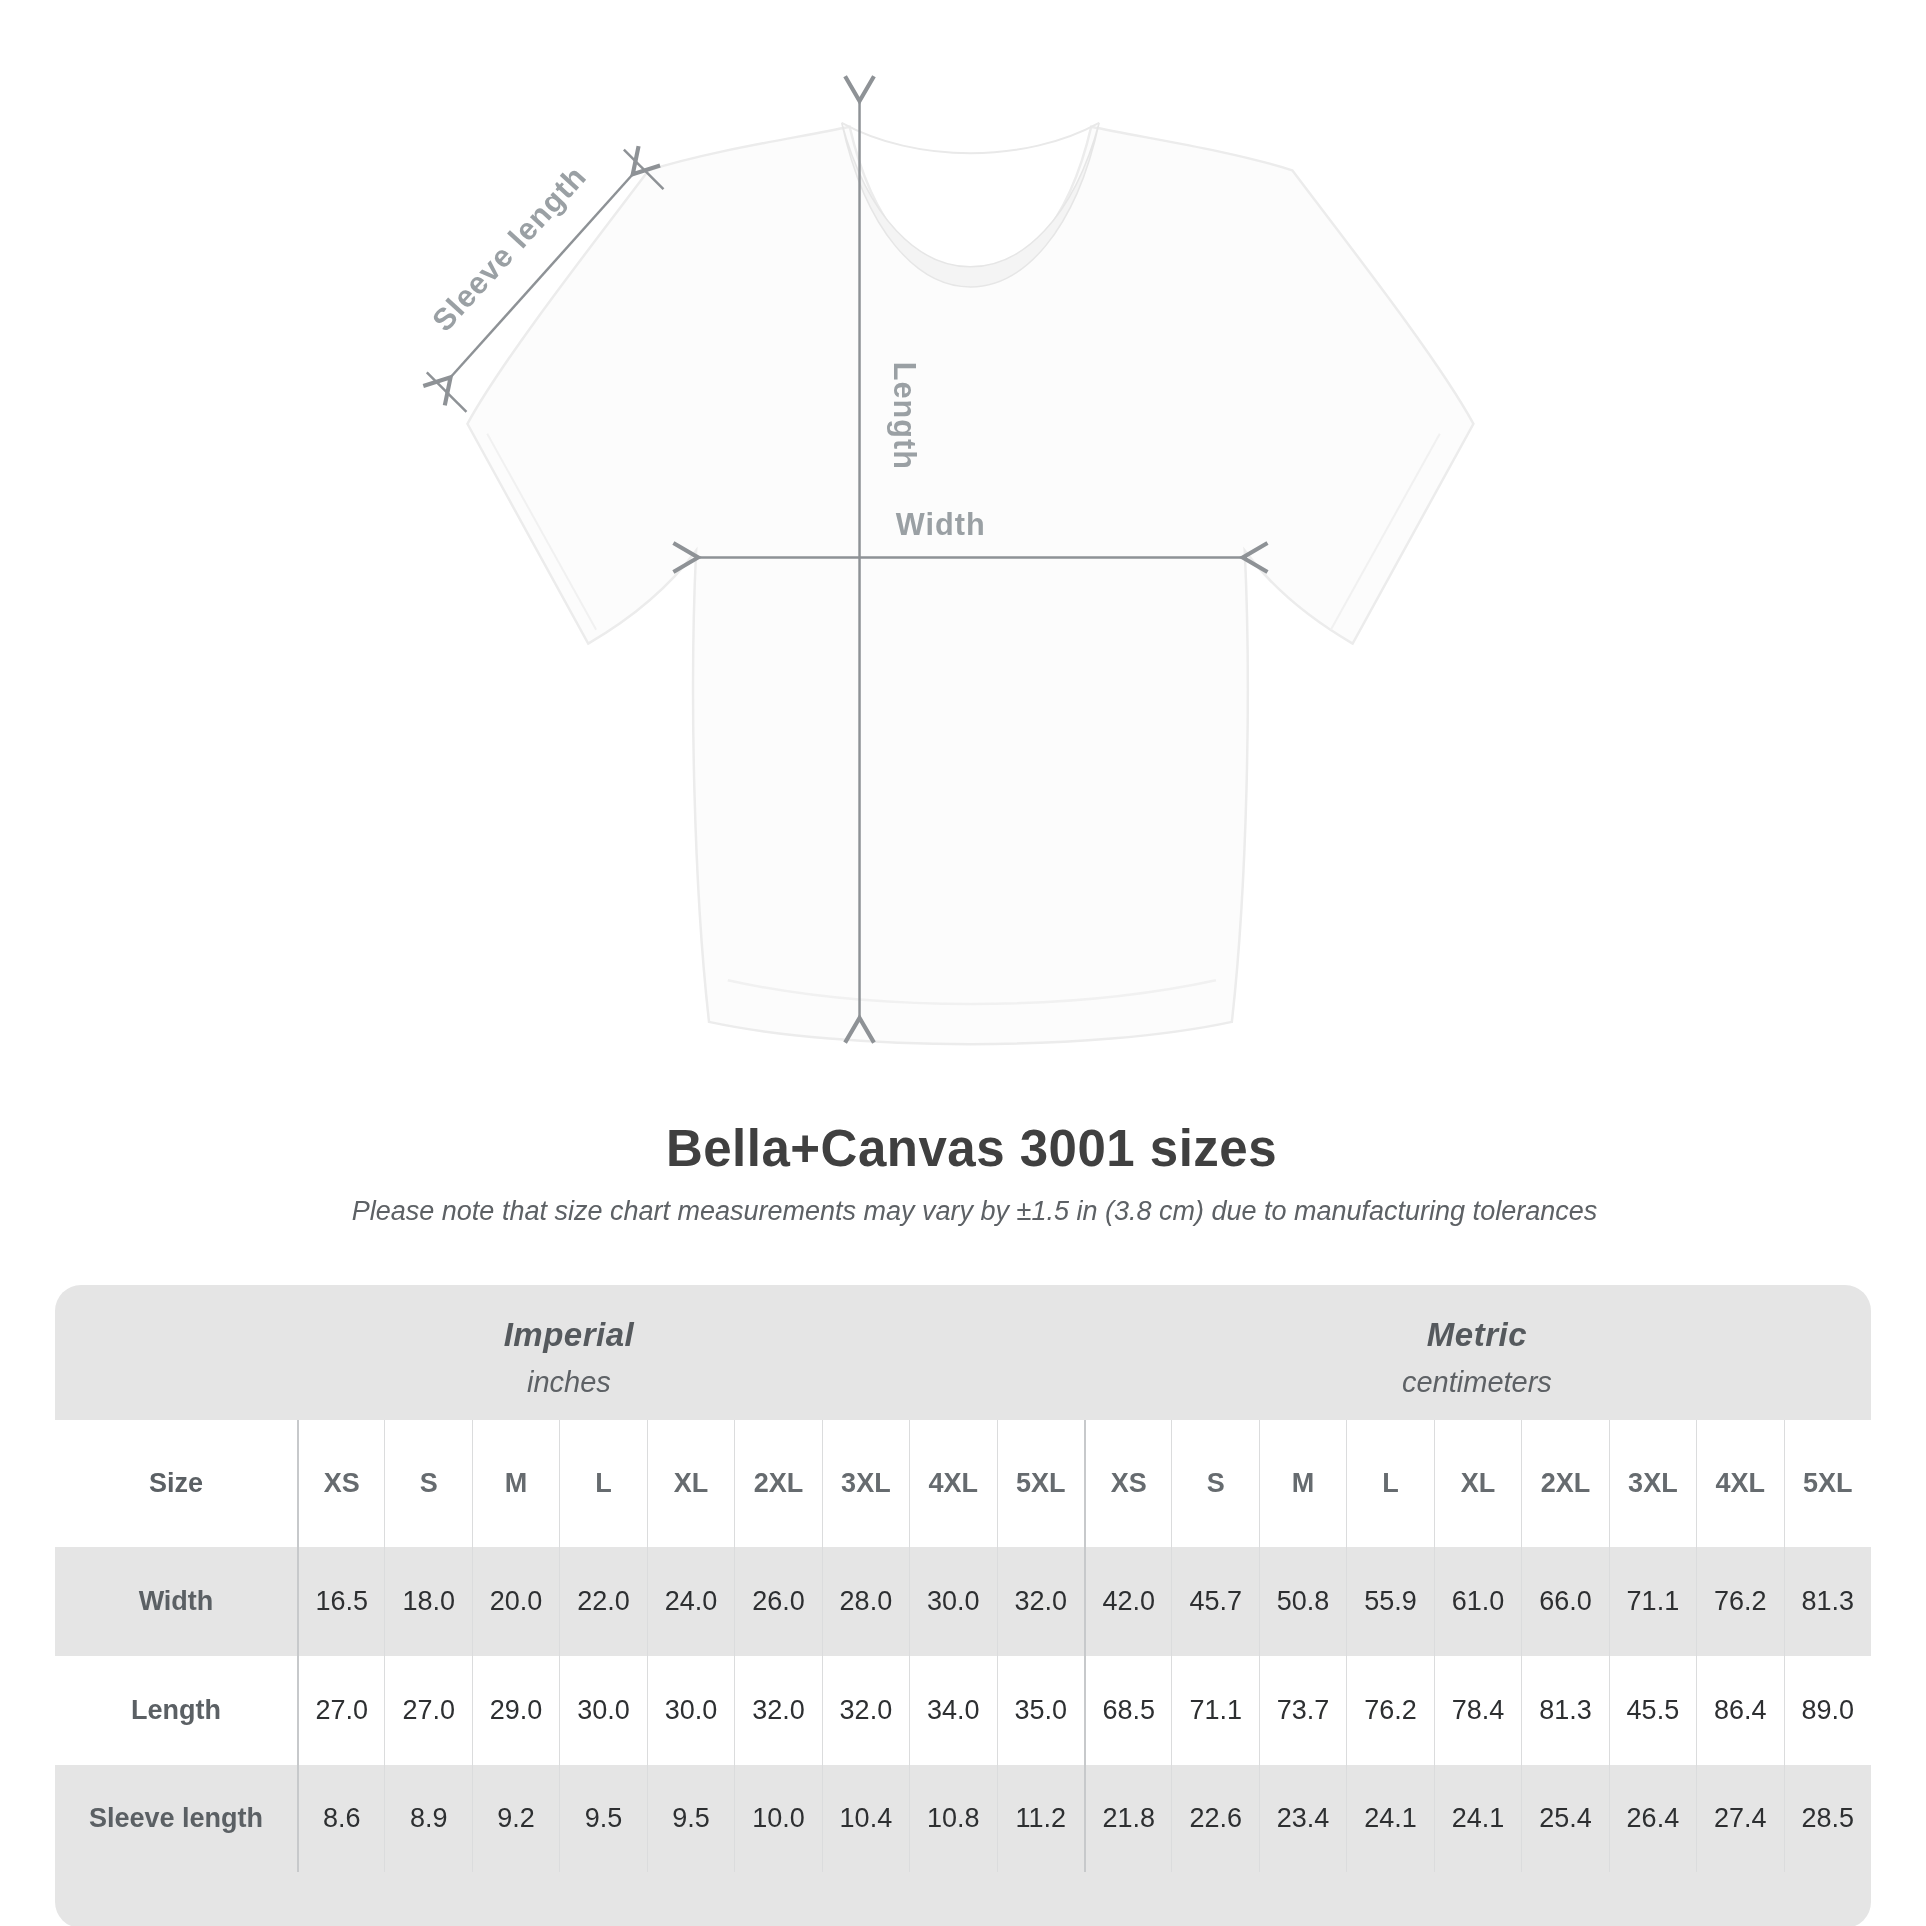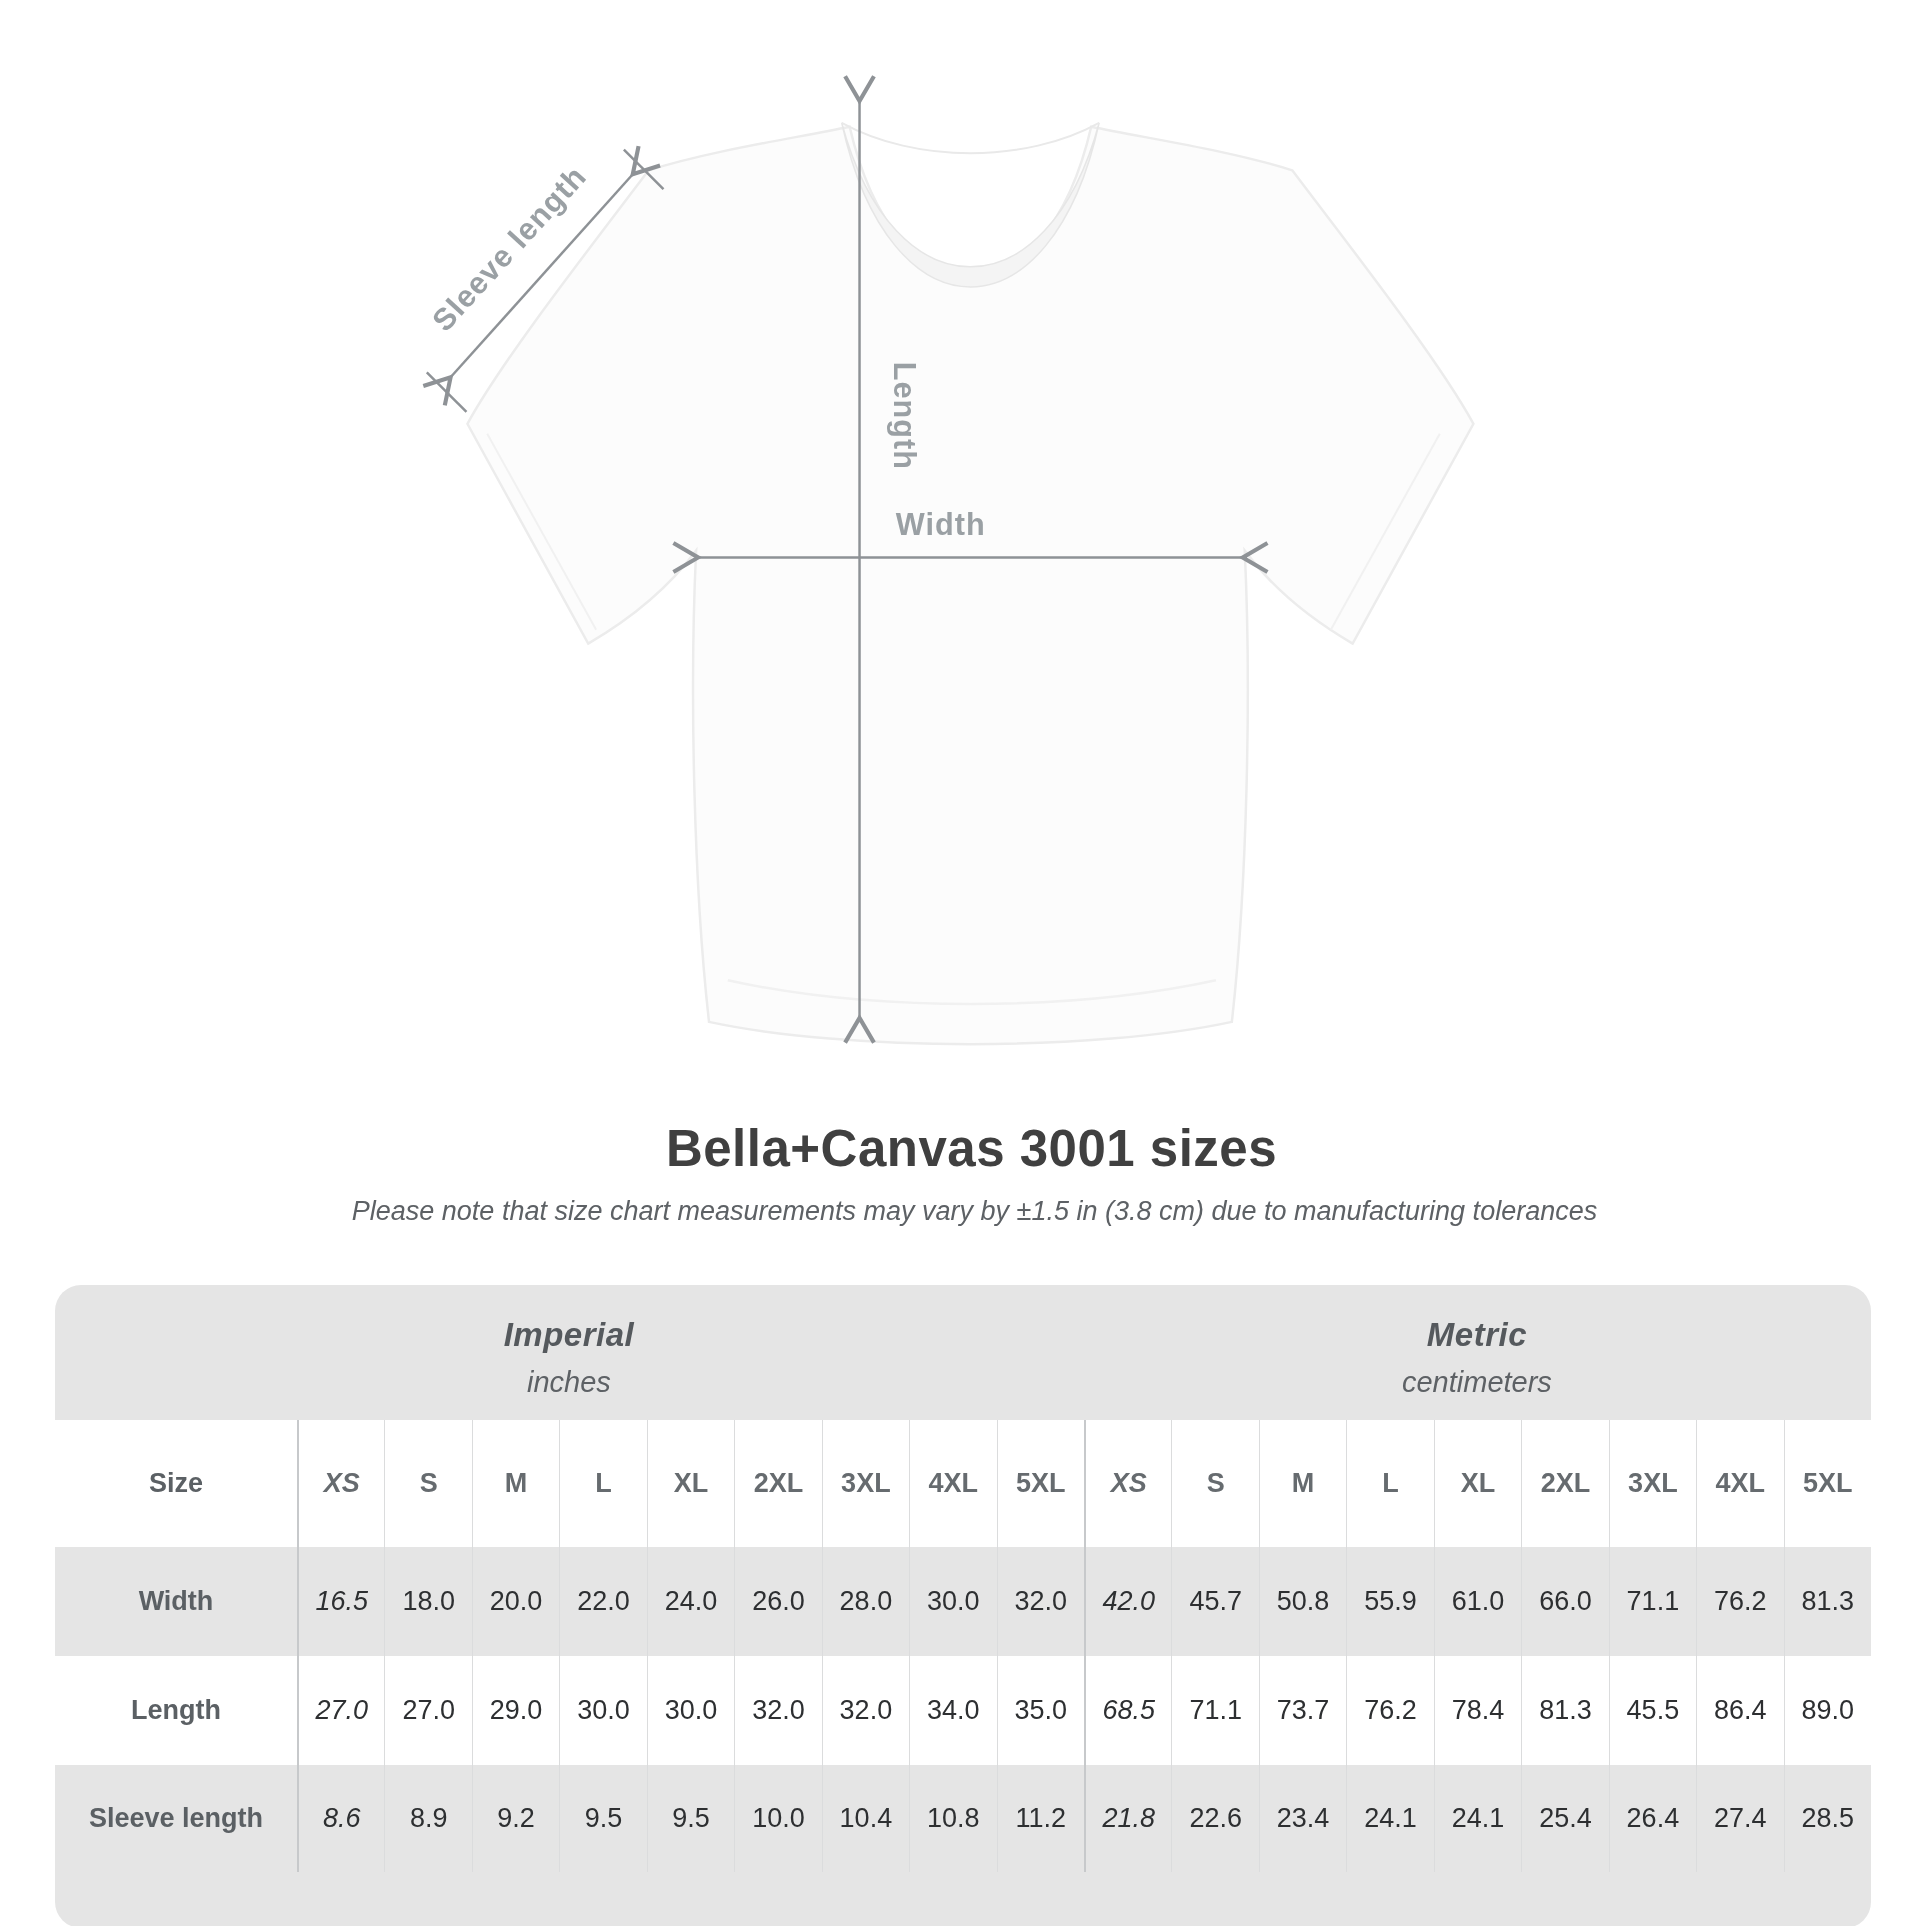--- a/index.html
+++ b/index.html
@@ -30,21 +30,21 @@
   .group{display:flex;flex-direction:column;align-items:center;justify-content:center;gap:12px;padding-top:10px;}
   .g-title{font-size:33px;font-weight:bold;font-style:italic;color:#55595d;letter-spacing:0.5px;}
   .g-sub{font-size:29px;font-style:italic;color:#5d6165;}
   .t-row{display:grid;grid-template-columns:242px repeat(18,1fr);height:109px;}
   .t-row.header{height:127px;text-align:right;}
   .t-row:last-child{height:107px;}
   .t-row.light{background:#ffffff;}
   .t-row.shade{background:transparent;}
   .t-row>div{display:flex;align-items:center;justify-content:center;}
   .t-row>.c{border-left:1px solid #dbdcdd;}
-  .t-row>.c.sep-strong{border-left:2px solid #c7c9cb;font-style:italic;}
+  .t-row>.c.sep-strong{border-left:2px solid #c7c9cb;}
   .t-row .lbl{font-weight:bold;font-size:27px;color:#5b6064;}
   .t-row.header .c{font-weight:bold;font-size:27px;color:#666b6f;}
   .t-row.data .c{font-size:27px;color:#2d2f31;}
 </style>
 </head>
 <body>
 
 <div class="page">
 
   <svg class="diagram" width="1927" height="1109" viewBox="0 0 1946 1120">

